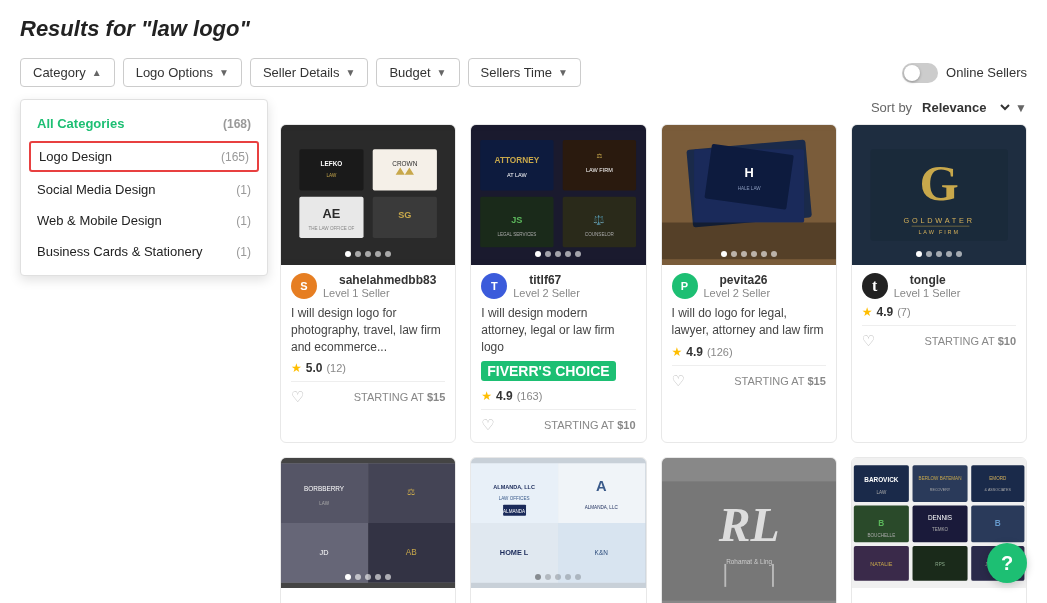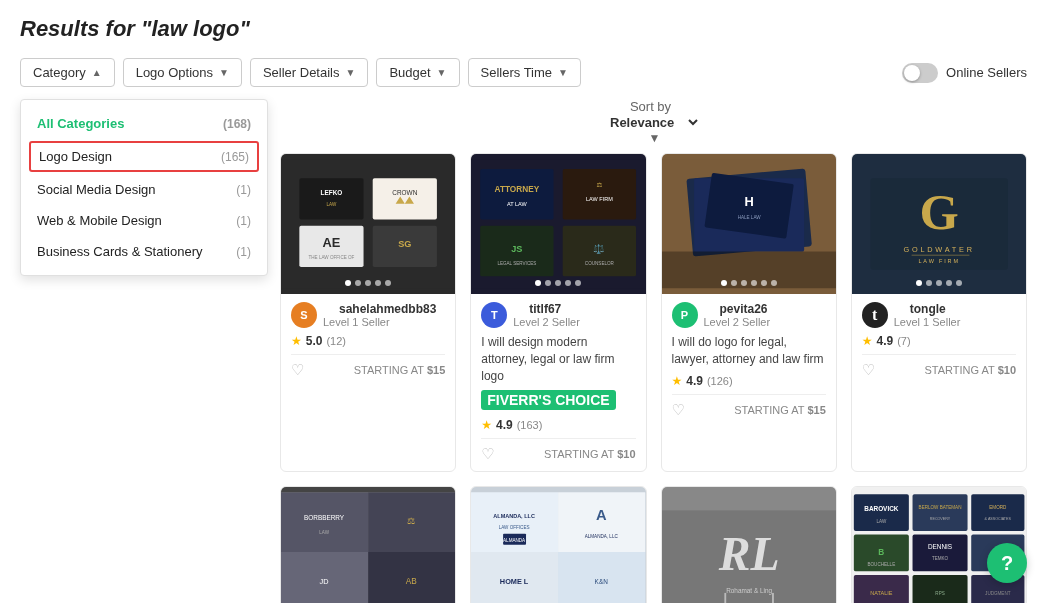--- a/index.html
+++ b/index.html
@@ -169,21 +169,21 @@
       </div>
 
       <div class="dropdown-row">
         <span>Business Cards &amp; Stationery</span>
         <span class="count">(1)</span>
       </div>
     </div>
 
     <div style="flex:1; margin-left: 260px;">
 
-      <div class="sort-bar" style="padding-left:0;flex-direction:column;">
+      <div class="sort-bar" style="padding-left:0;">
         <span class="sort-label">Sort by</span>
         <select class="sort-select">
           <option>Relevance</option>
           <option>Best Selling</option>
           <option>Newest</option>
         </select>
         <span style="font-size:12px; color:#666; margin-left:2px;">▼</span>
       </div>
 
       <div class="grid">
@@ -220,20 +220,21 @@
             </div>
           </div>
           <div class="card-body">
             <div class="seller-info">
               <div class="avatar orange">S</div>
               <div class="seller-meta">
                 <div class="seller-name">sahelahmedbb83</div>
                 <div class="seller-level">Level 1 Seller</div>
               </div>
             </div>
+            <div class="card-title">I will design logo for photography, travel, law firm and ecommerce...</div>
             <div class="rating-row">
               <span class="star">★</span>
               <span class="rating-val">5.0</span>
               <span class="rating-count">(12)</span>
             </div>
             <div class="card-footer">
               <button class="heart-btn">♡</button>
               <span style="font-size:11px; color:#888;">STARTING AT <strong>$15</strong></span>
             </div>
           </div>

